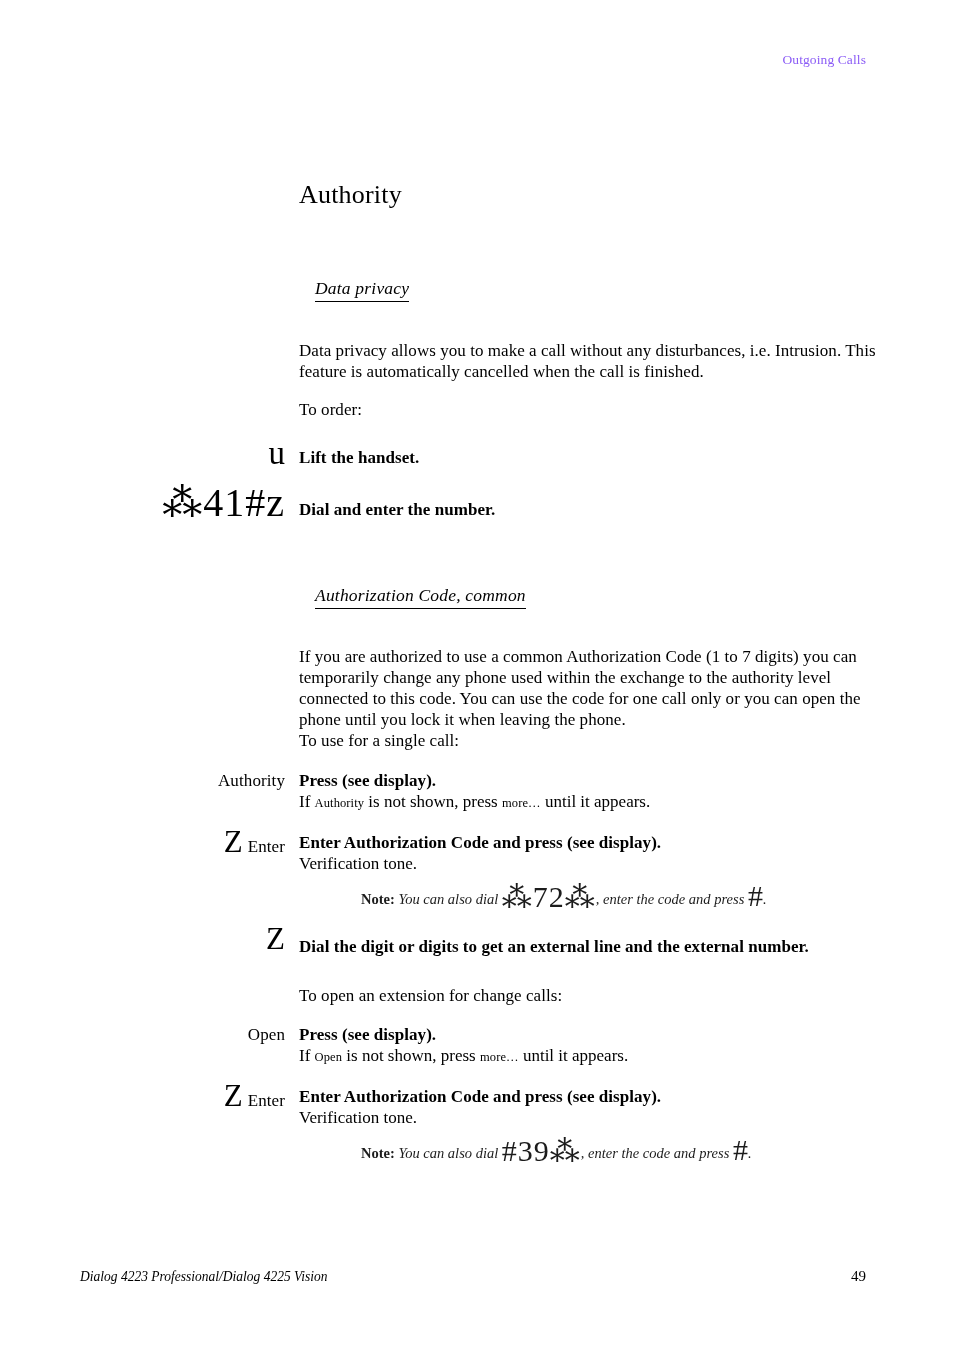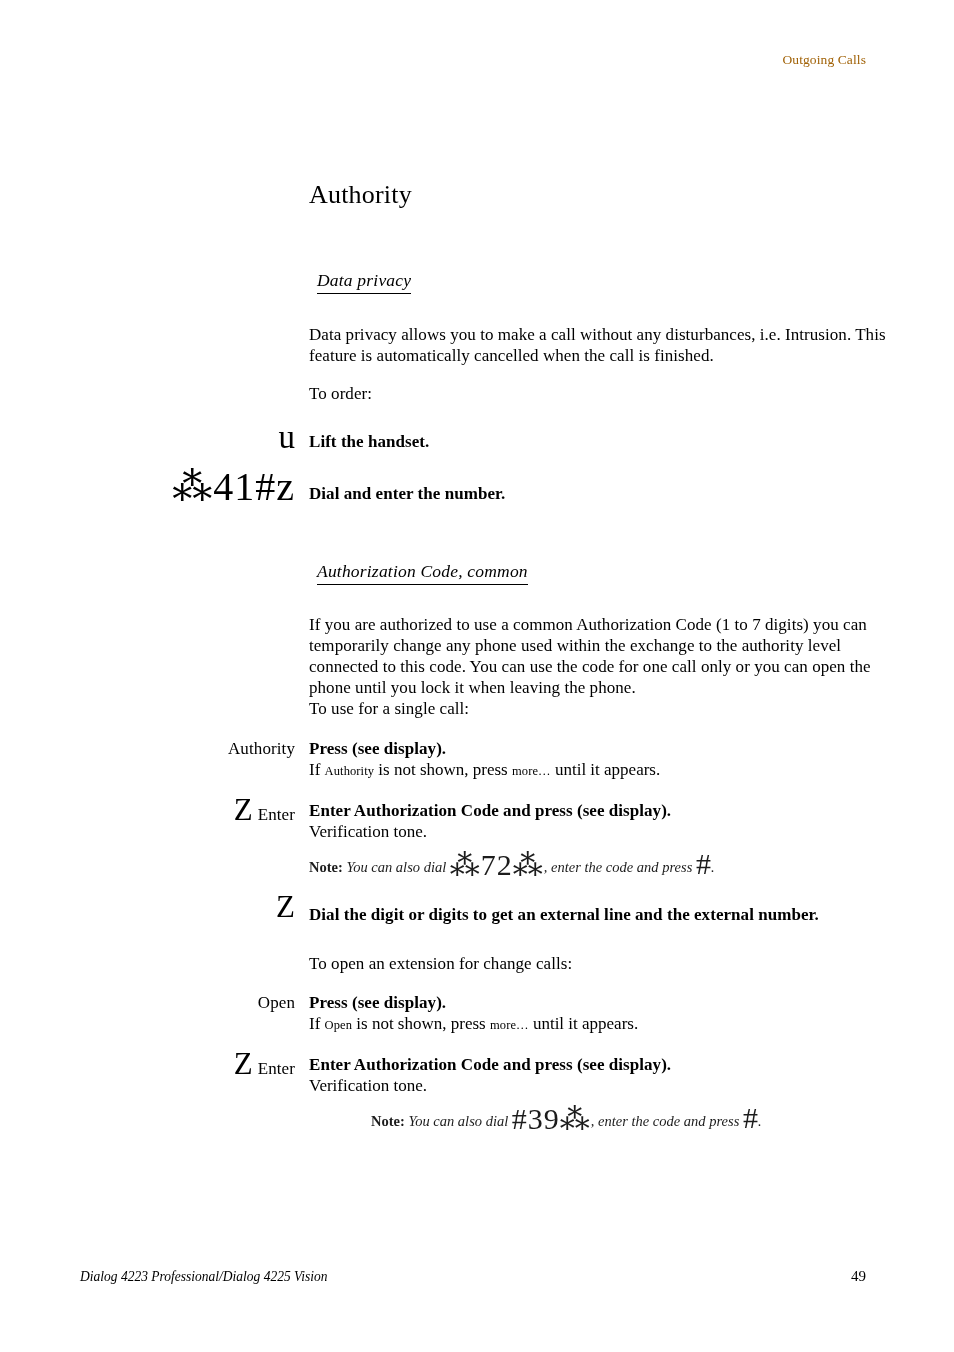--- a/index.html
+++ b/index.html
@@ -21,28 +21,28 @@
     inset: 0;
   }
 
   
   .runhead {
     position: absolute;
     top: 52px;
     right: 88px;
     font-size: 13.5px;
     letter-spacing: 0.1px;
-    color: #a16207;
+    color: #8b5cf6;
     white-space: nowrap;
   }
 
   
   .content {
     position: absolute;
-    left: 102px;
+    left: 92px;
     top: 180px;
     width: 790px;
   }
 
   .row {
     display: flex;
     align-items: flex-start;
   }
   .col-left {
     width: 207px;
@@ -61,21 +61,21 @@
     font-weight: normal;
     margin: 0;
     line-height: 1.15;
     letter-spacing: 0.2px;
   }
 
   h2.subhead {
     font-size: 17.5px;
     font-style: italic;
     font-weight: normal;
-    margin: 8px;
+    margin: 16px;
     padding-bottom: 2px;
     border-bottom: 1px solid #000;
     display: inline-block;
     line-height: 1.2;
     letter-spacing: 0.2px;
   }
 
   p.body {
     font-size: 17px;
     line-height: 1.24;
@@ -258,21 +258,21 @@
       </div>
     </div>
 
     <div class="row" style="margin-top:14px">
       <div class="col-left">
         <span class="glyph glyph-z">Z</span><span class="glyph-label" style="margin-left:5px">Enter</span>
       </div>
       <div class="col-right" style="padding-top:6px">
         <div class="bold">Enter Authorization Code and press (see display).</div>
         <div class="sub">Verification tone.</div>
-        <div class="note" style="margin-top:16px; width:430px"><b>Note:</b> <span>You can also dial </span><span class="bigcode">⁂72⁂</span><span>, enter the code and press </span><span class="bighash">#</span><span>.</span></div>
+        <div class="note" style="margin-top:16px; margin-left:62px; width:430px"><b>Note:</b> <span>You can also dial </span><span class="bigcode">⁂72⁂</span><span>, enter the code and press </span><span class="bighash">#</span><span>.</span></div>
       </div>
     </div>
 
     <div class="row" style="margin-top:14px">
       <div class="col-left">
         <span class="glyph glyph-z">Z</span>
       </div>
       <div class="col-right" style="padding-top:13px">
         <div class="bold">Dial the digit or digits to get an external line and the external number.</div>
       </div>

